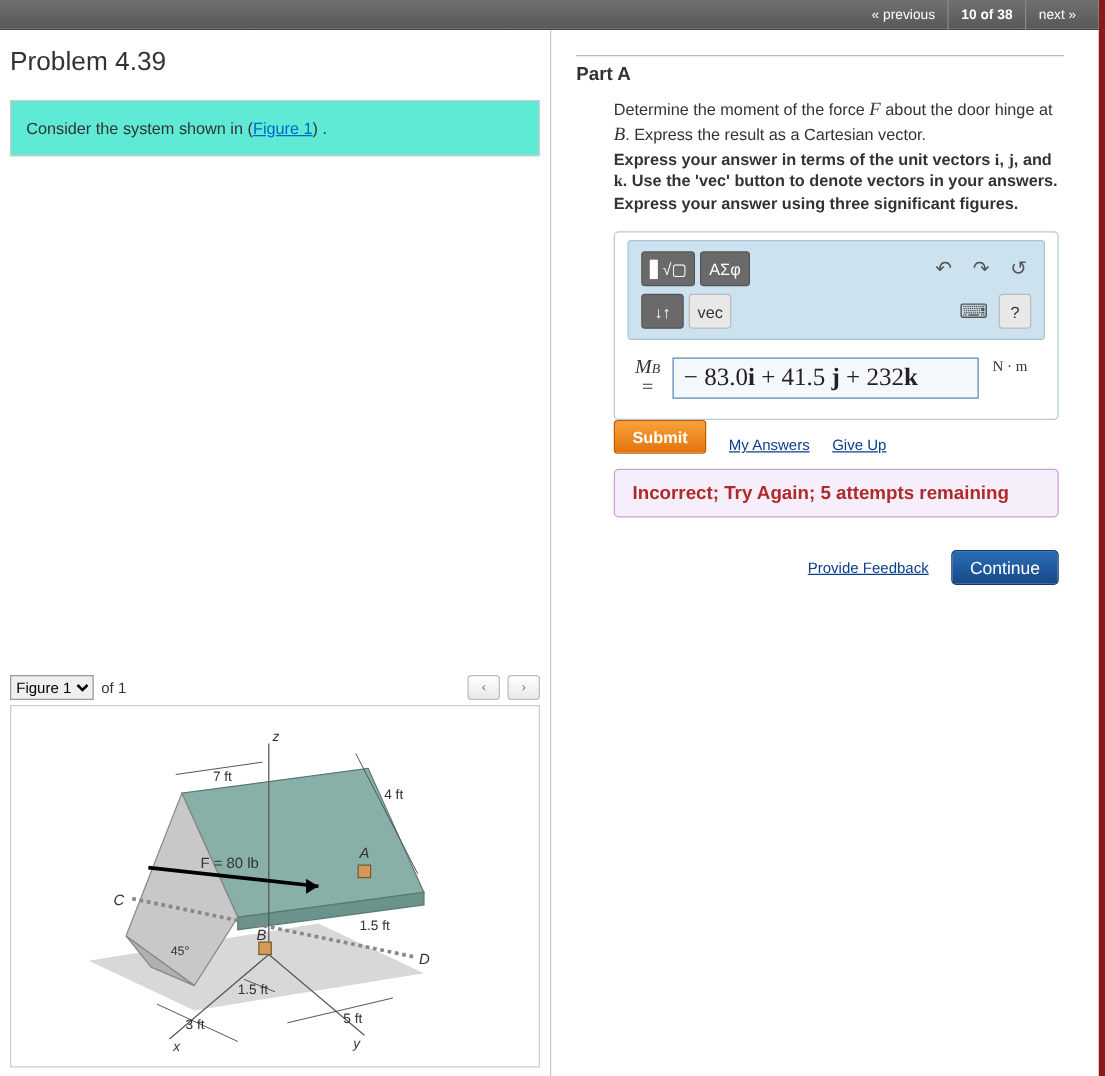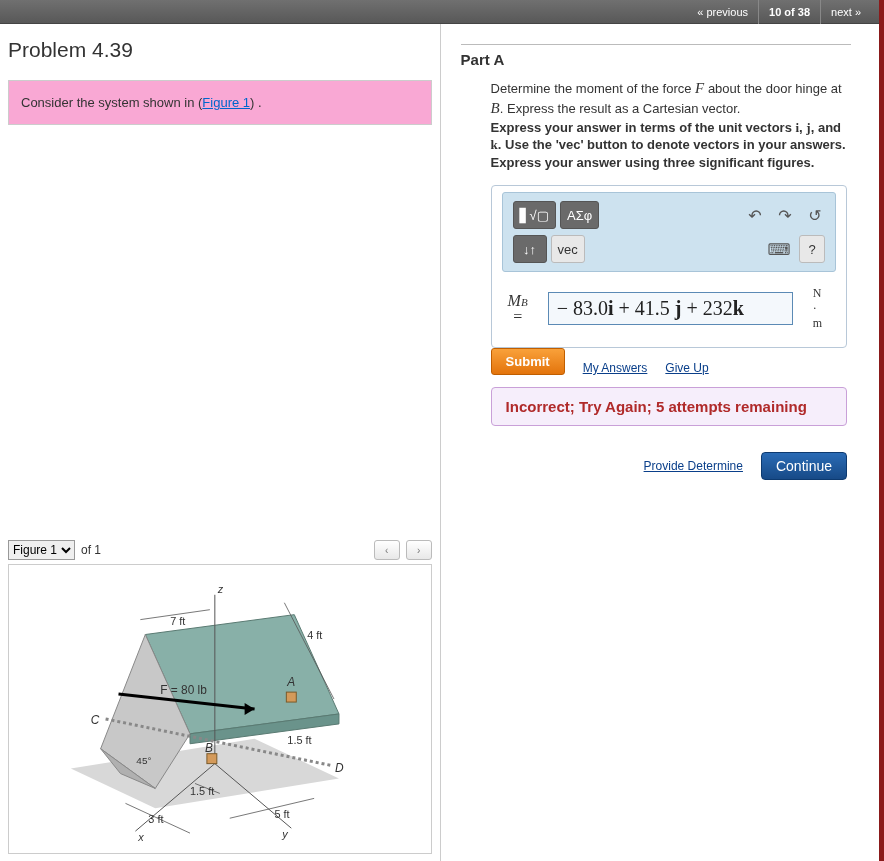--- a/index.html
+++ b/index.html
@@ -53,21 +53,21 @@
     padding: 20px 28px 10px 20px;
   }
   .problem-title {
     font-size: 21px;
     color: #333;
     margin: 4px 0 18px 0;
     font-weight: normal;
   }
   .problem-box {
     border: 1px solid #ccc;
-    background: #f9a8d4;
+    background: #5eead4;
     padding: 14px 12px;
     font-size: 13px;
     color: #333;
   }
   .problem-box a { color: #0066cc; text-decoration: underline; cursor: pointer; }
   .figure-header {
     margin-top: 415px;
     display: flex;
     align-items: center;
     gap: 6px;
@@ -164,22 +164,21 @@
   .tool-right { display:flex; gap:10px; align-items:center; }
   .tool-icon {
     width: 20px; height: 20px;
     color: #555;
     font-size: 16px;
     cursor: pointer;
     display:inline-flex; align-items:center; justify-content:center;
   }
   .answer-line {
     display: flex;
-    align-items: center;
-    gap: 20px;
+    gap: 10px;
     padding: 4px 6px;
   }
   .mb-label {
     font-family: 'Times New Roman', serif;
     font-size: 16px;
     text-align: center;
     line-height: 1;
   }
   .mb-label .sub { font-size: 11px; font-style: italic; }
   .answer-input {
@@ -371,18 +370,18 @@
         <div class="action-row">
           <button class="submit-btn">Submit</button>
           <span class="link">My Answers</span>
           <span class="link">Give Up</span>
         </div>
 
         <div class="feedback-box">Incorrect; Try Again; 5 attempts remaining</div>
       </div>
 
       <div class="bottom-row">
-        <span class="link">Provide Determine</span>
+        <span class="link">Provide Feedback</span>
         <button class="continue-btn">Continue</button>
       </div>
     </div>
   </div>
 </div>
 
 </body></html>

